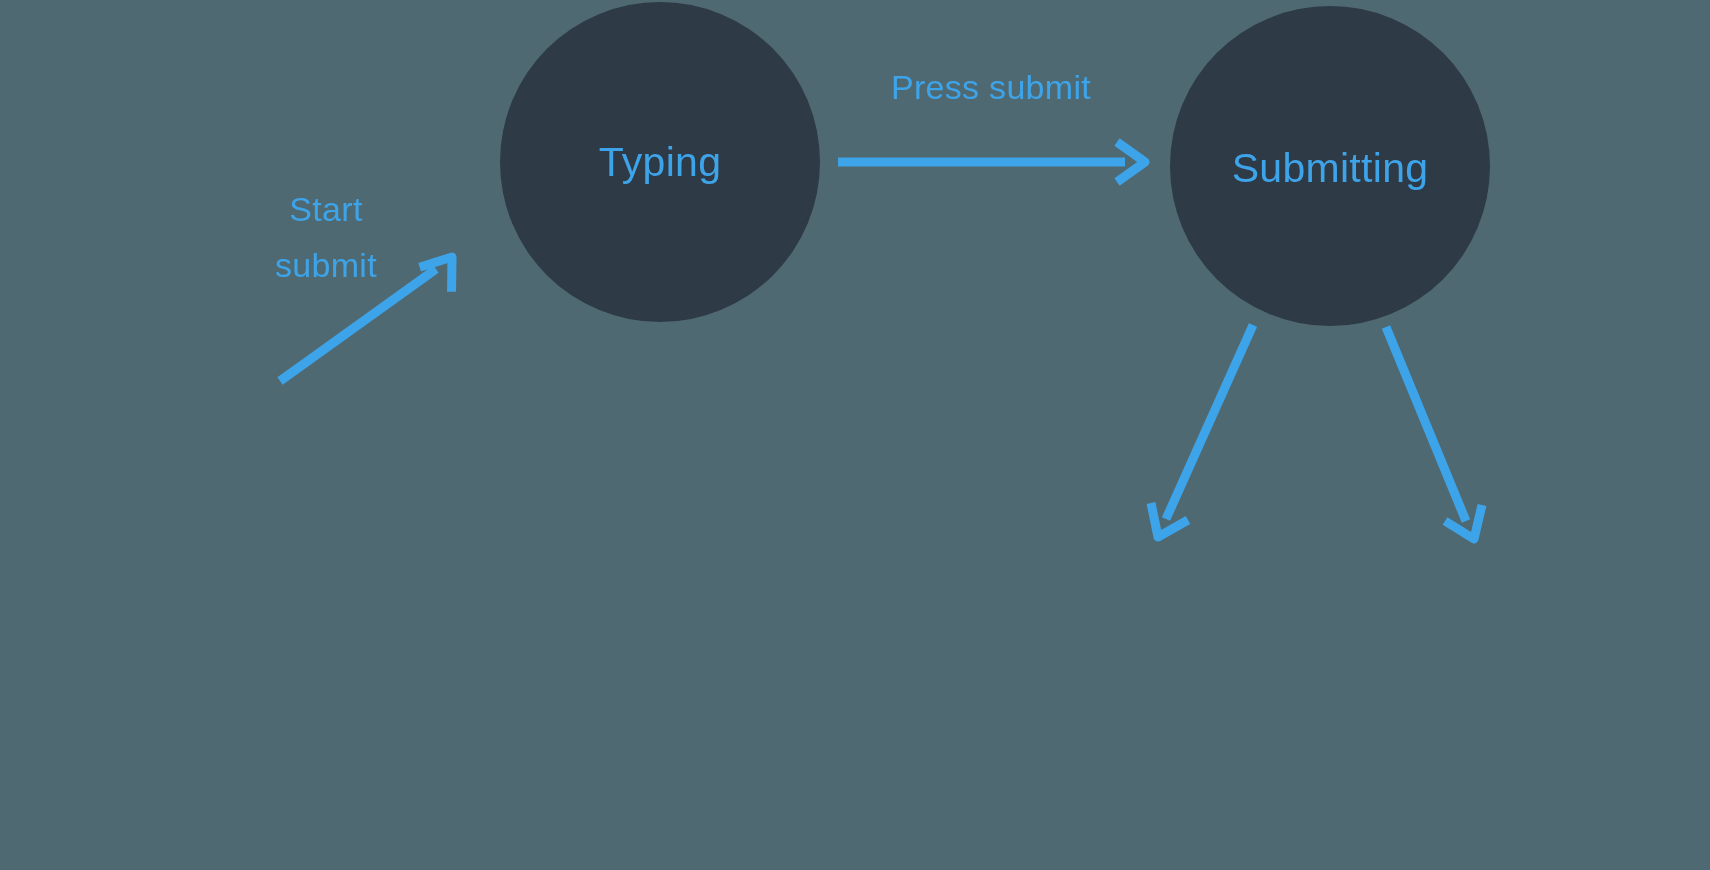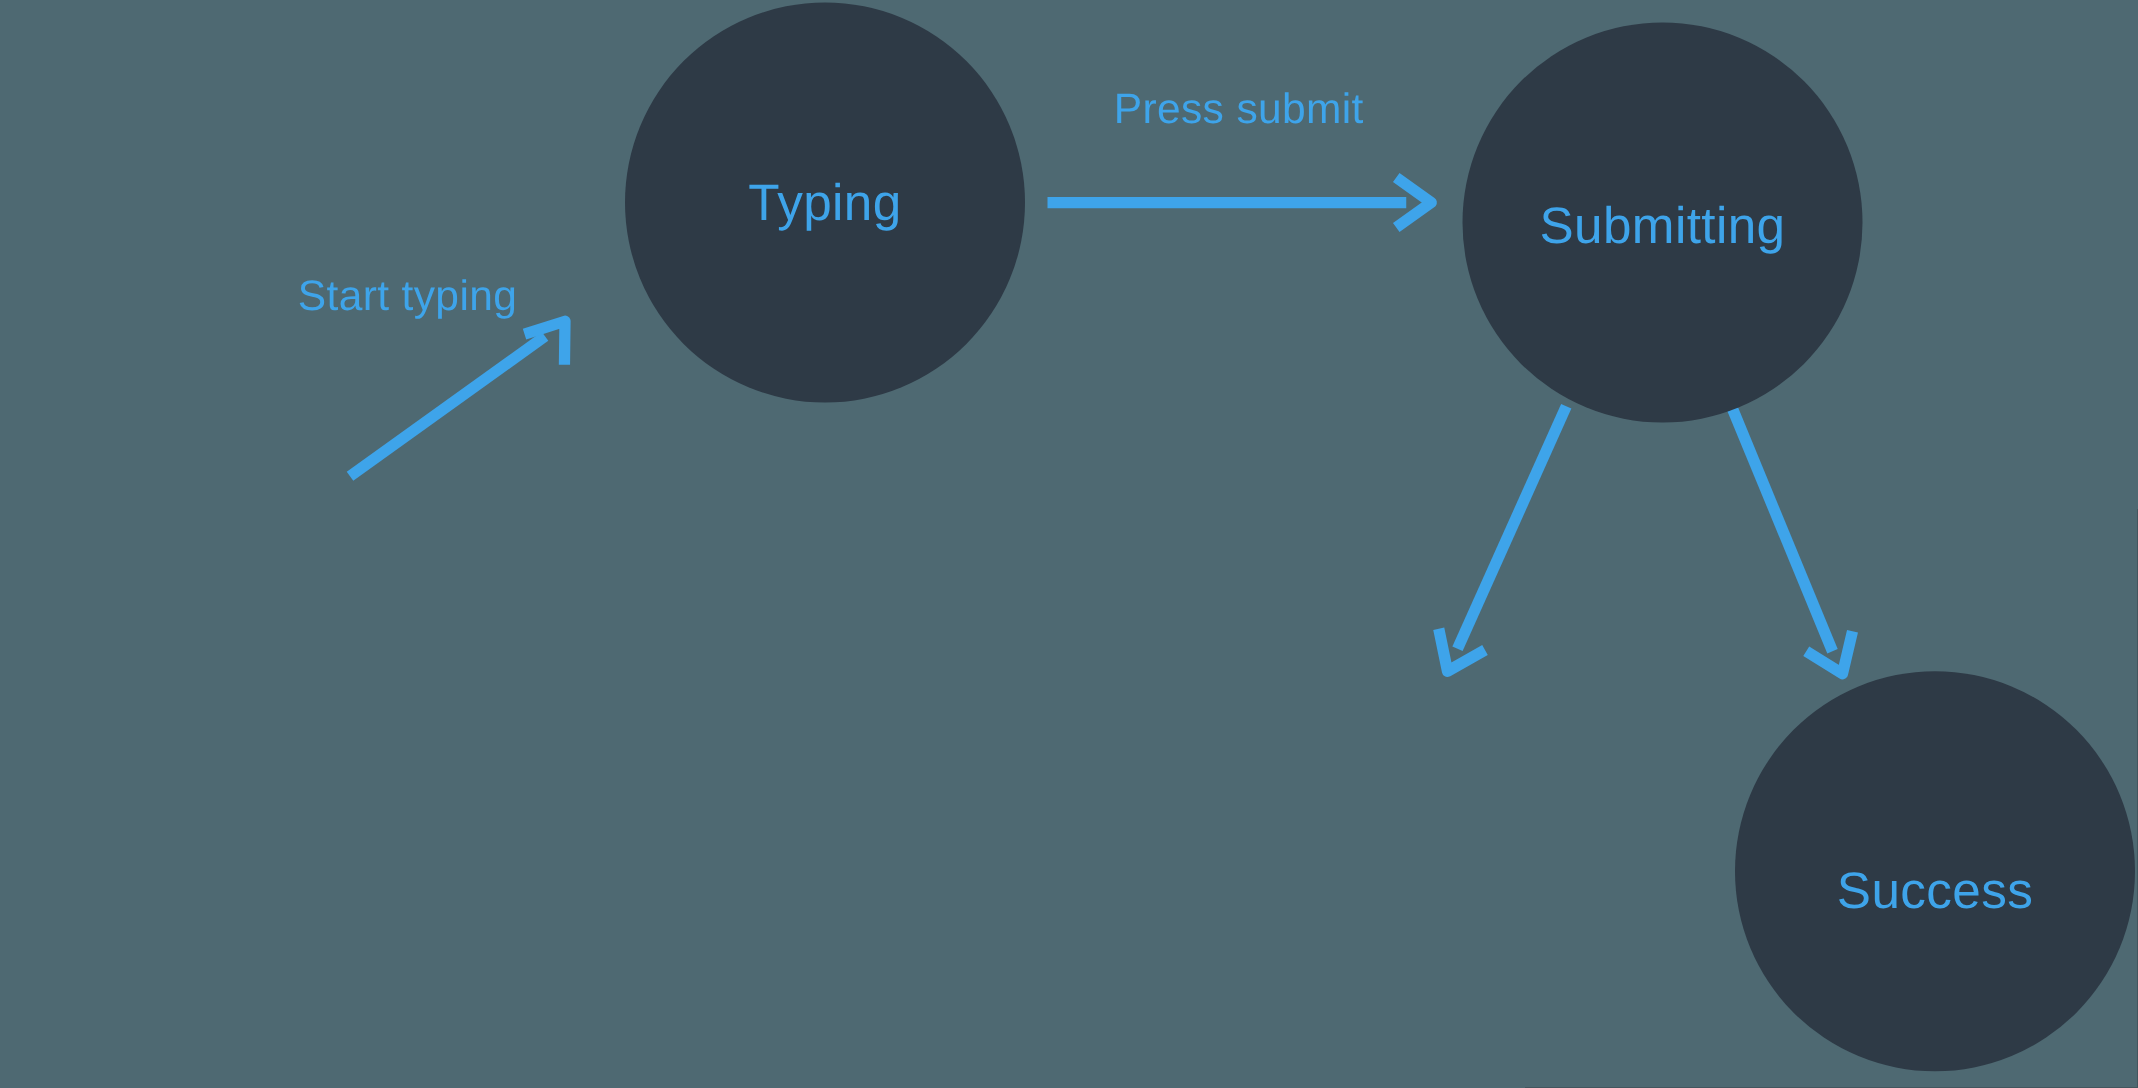--- a/index.html
+++ b/index.html
@@ -27,21 +27,21 @@
   }
   .node .label {
     color: var(--accent);
     font-size: 41px;
     font-weight: 500;
     letter-spacing: 0.3px;
     text-align: left;
   }
   .node-empty      { left: 3px;    top: 340px; width: 320px; height: 320px; }
   .node-typing     { left: 500px;  top: 2px;   width: 320px; height: 320px; }
-  .node-submitting { left: 1170px; top: 18px;   width: 320px; height: 320px; }
+  .node-submitting { left: 1170px; top: 6px;   width: 320px; height: 320px; }
   .node-error      { left: 927px;  top: 530px; width: 326px; height: 326px; }
   .node-success    { left: 1388px; top: 537px; width: 320px; height: 320px; }
   .node-empty .label      { padding-top: 8px; }
   .node-submitting .label { padding-top: 4px; }
   .node-error .label      { padding-top: 32px; }
   .node-success .label    { padding-top: 30px; }
   .edges-layer {
     position: absolute;
     left: 0; top: 0;
     width: 1710px;
@@ -90,23 +90,20 @@
 
   <div class="node node-typing">
     <span class="label">Typing</span>
   </div>
 
   <div class="node node-submitting">
     <span class="label">Submitting</span>
   </div>
 
 
-  <div class="node node-success">
-    <span class="label">Success</span>
-  </div>
 
-  <div class="edge-label edge-label-start-typing">Start typing</div>
+  <div class="edge-label edge-label-start-typing">Start submit</div>
 
   <div class="edge-label edge-label-press-submit">Press submit</div>
 
 
 
 </div>
 
 </body></html>

